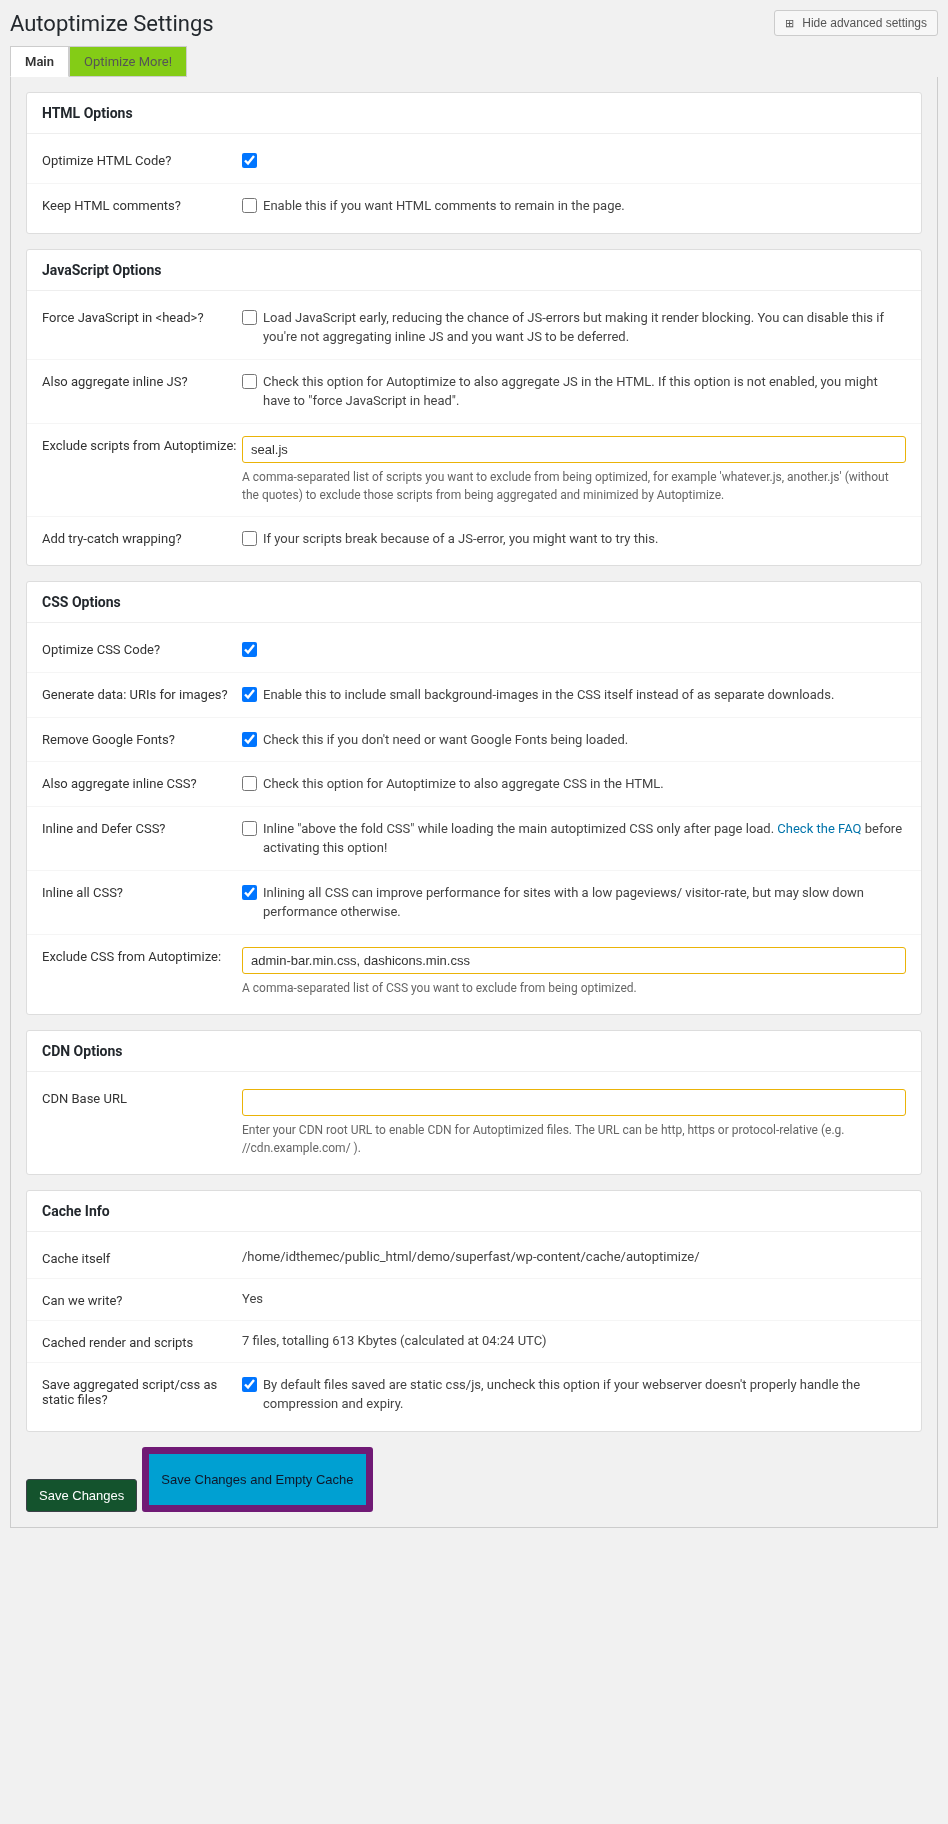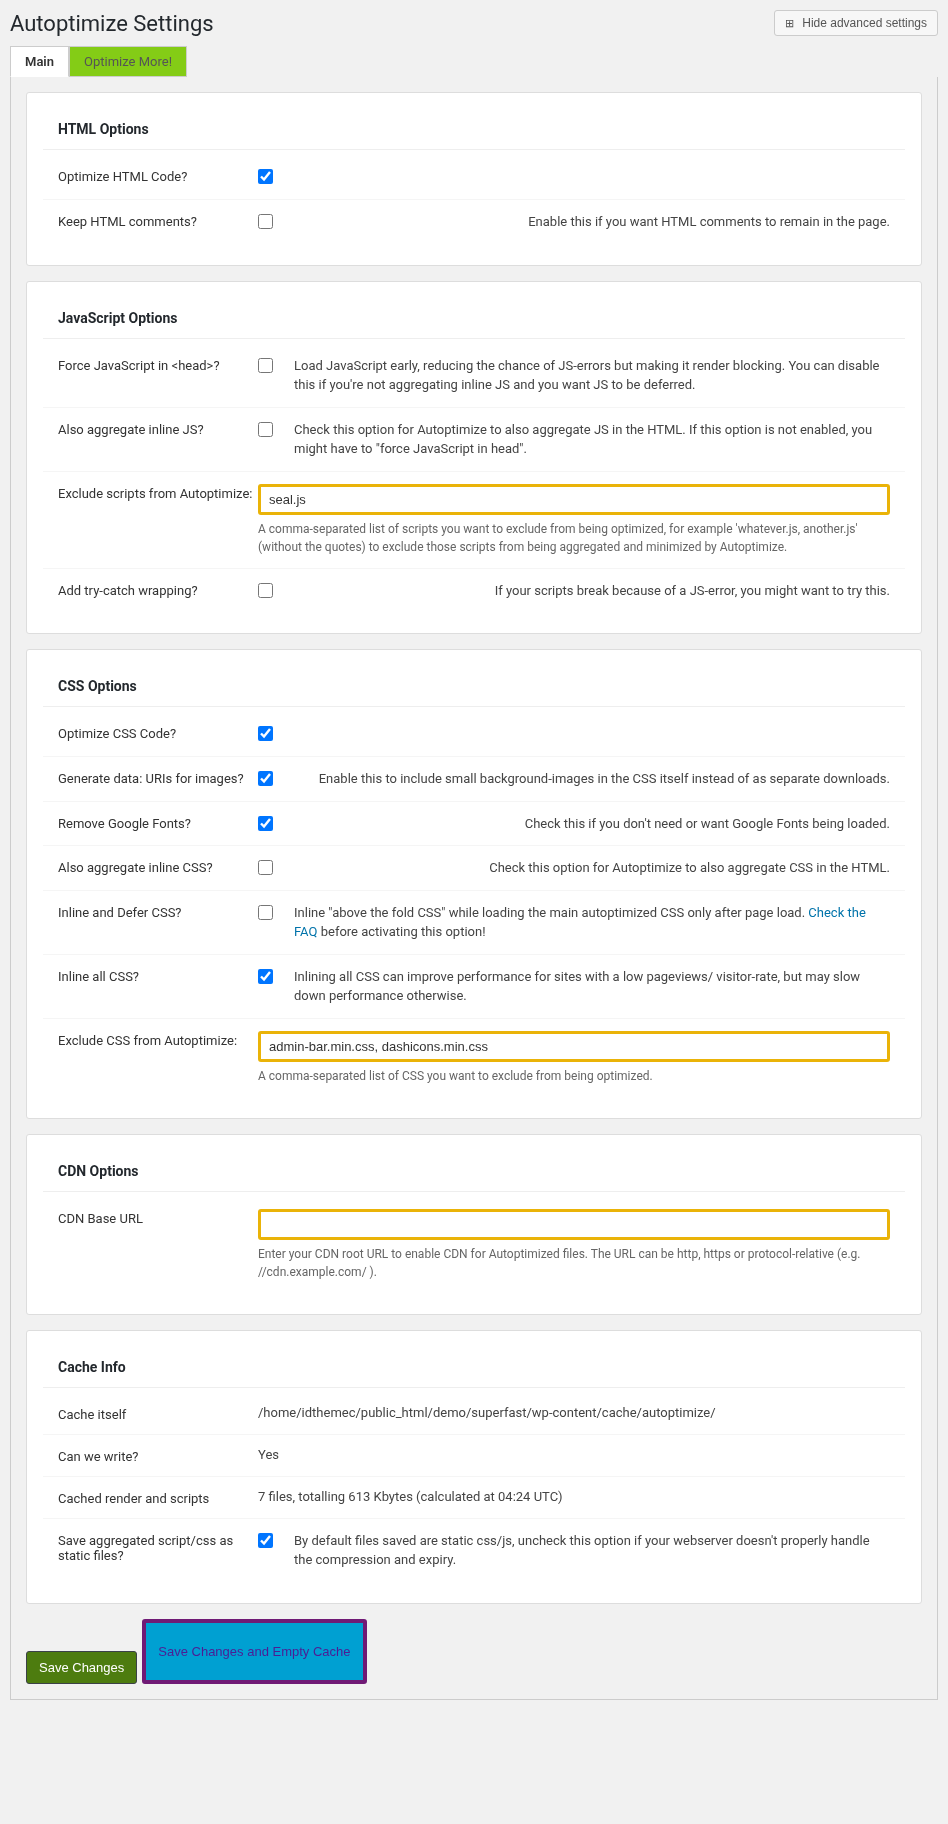--- a/index.html
+++ b/index.html
@@ -57,21 +57,21 @@
       background: #f1f1f1;
       border: 1px solid #ccc;
       border-top: none;
       padding: 15px;
     }
     .section {
       background: #fff;
       border: 1px solid #ddd;
       border-radius: 3px;
       margin-bottom: 15px;
-      padding: 16px;
+      padding: 0;
     }
     .section-title {
       font-size: 14px;
       font-weight: 700;
       color: #23282d;
       padding: 12px 15px;
       border-bottom: 1px solid #eee;
     }
     .section-body {
       padding: 5px 0;
@@ -92,35 +92,34 @@
       font-weight: 400;
     }
     .form-field {
       flex: 1;
       font-size: 13px;
       color: #444;
     }
     .form-field label {
       display: flex;
       align-items: flex-start;
-      gap: 21px;
-      cursor: pointer;
-      justify-content: space-between;
+      gap: 6px;
+      cursor: pointer;
     }
     .form-field label span { line-height: 1.5; }
     input[type="checkbox"] {
       margin-top: 2px;
       width: 15px;
       height: 15px;
       cursor: pointer;
       flex-shrink: 0;
     }
     .form-field input[type="text"] {
       width: 100%;
-      border: 3px solid #eab308;
+      border: 1px solid #eab308;
       border-radius: 3px;
       padding: 5px 8px;
       font-size: 13px;
       color: #333;
       background: #fff;
     }
     .description {
       font-size: 12px;
       color: #666;
       margin-top: 5px;
@@ -130,33 +129,33 @@
     .static-value {
       font-size: 13px;
       color: #444;
     }
     .footer-buttons {
       display: flex;
       gap: 5px;
       margin-top: 10px;
     }
     .btn-save {
-      background: #4d7c0f;
+      background: #14532d;
       color: #fff;
       border: 1px solid #3b4147;
       padding: 8px 12px;
       font-size: 13px;
       cursor: pointer;
       border-radius: 3px;
       margin-top: 32px;
     }
     .btn-save-empty {
       background: #00a0d2;
-      color: #4c1d95;
-      border: 4px solid #701a75;
+      color: #0f172a;
+      border: 7px solid #701a75;
       padding: 5px 12px;
       font-size: 13px;
       cursor: pointer;
       border-radius: 3px;
     }
     .grid-icon {
       display: inline-block;
       font-size: 11px;
       margin-right: 3px;
     }

